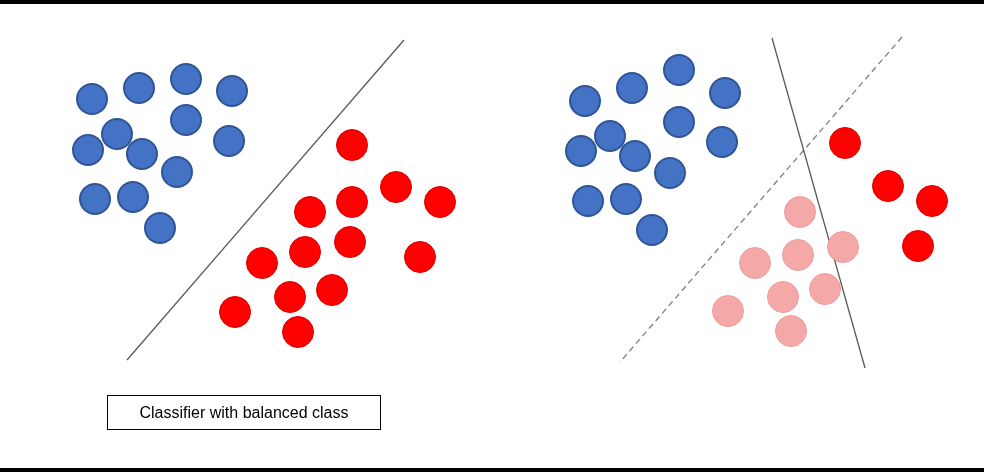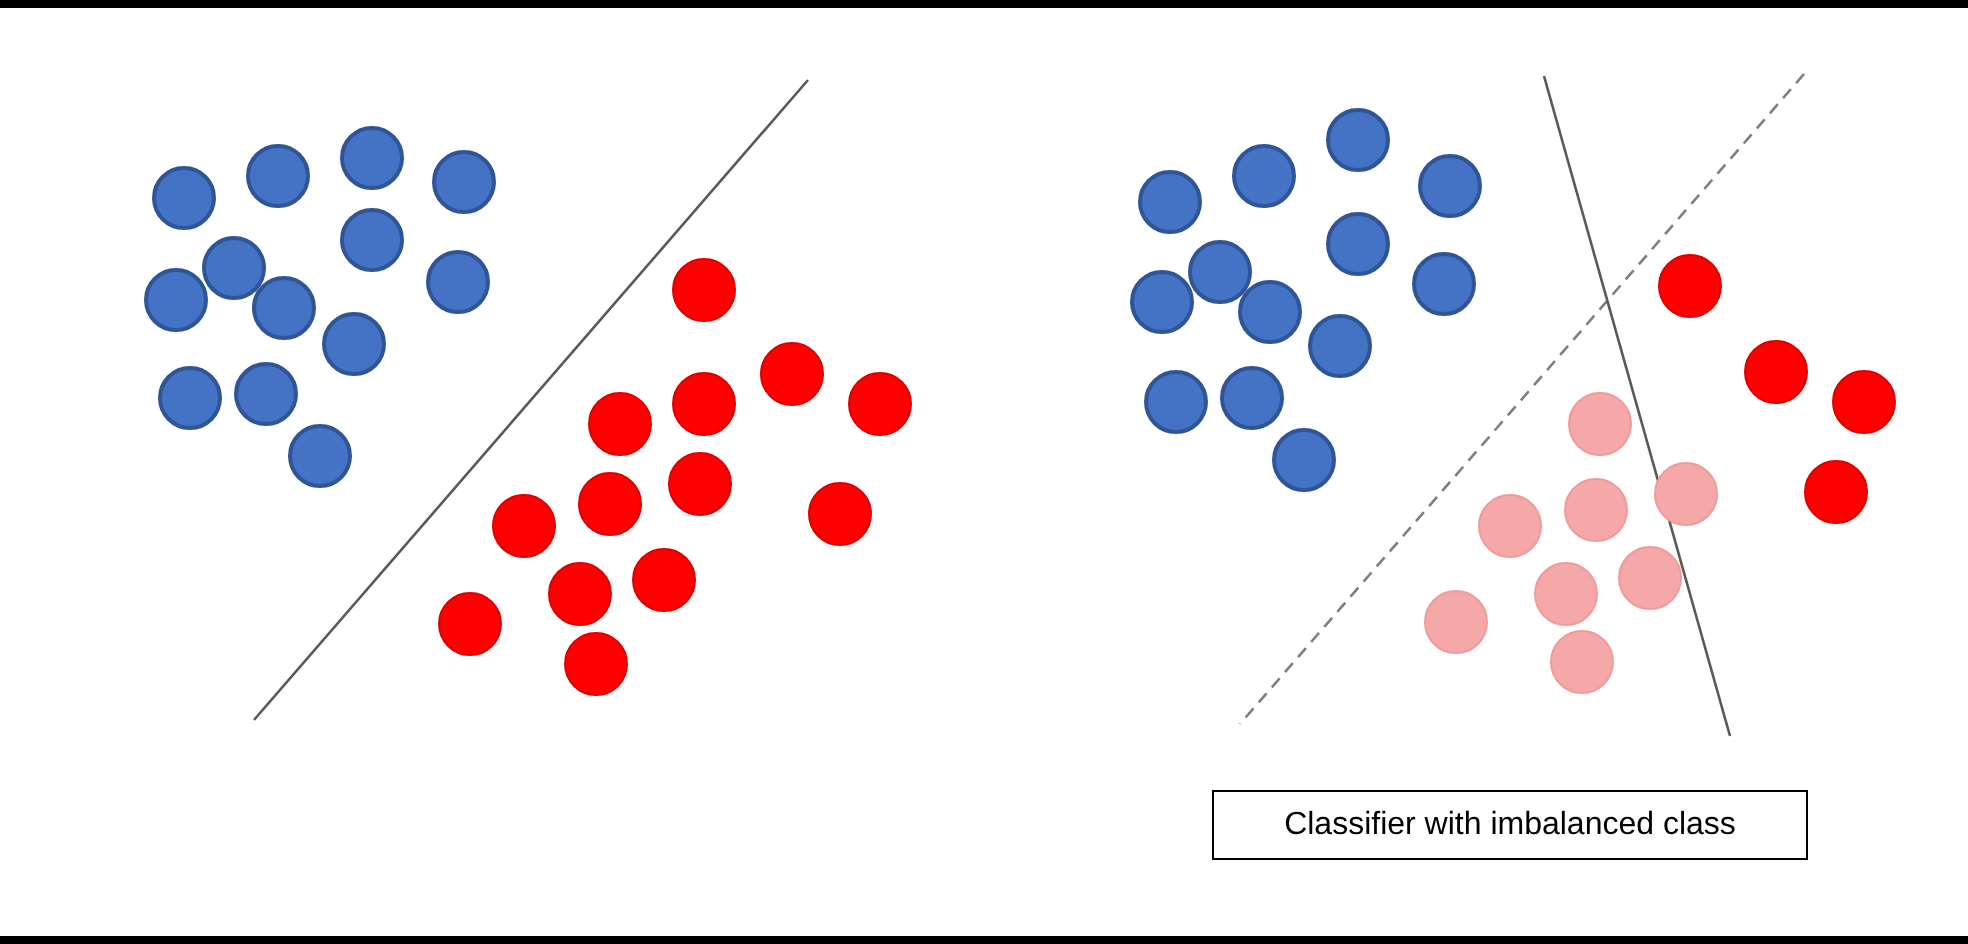--- a/index.html
+++ b/index.html
@@ -133,17 +133,17 @@
       <div class="point pink" style="left: 784px; top: 196px; width: 32px; height: 32px;"></div>
       <div class="point pink" style="left: 827px; top: 231px; width: 32px; height: 32px;"></div>
       <div class="point pink" style="left: 739px; top: 247px; width: 32px; height: 32px;"></div>
       <div class="point pink" style="left: 782px; top: 239px; width: 32px; height: 32px;"></div>
       <div class="point pink" style="left: 767px; top: 281px; width: 32px; height: 32px;"></div>
       <div class="point pink" style="left: 809px; top: 273px; width: 32px; height: 32px;"></div>
       <div class="point pink" style="left: 712px; top: 295px; width: 32px; height: 32px;"></div>
       <div class="point pink" style="left: 775px; top: 315px; width: 32px; height: 32px;"></div>
     </div>
 
+  <div class="label-box" id="label-balanced">
+    <span>Classifier with balanced class</span>
+  </div>
 
-  <div class="label-box" id="label-imbalanced">
-    <span>Classifier with imbalanced class</span>
-  </div>
 </div>
 
 </body></html>

